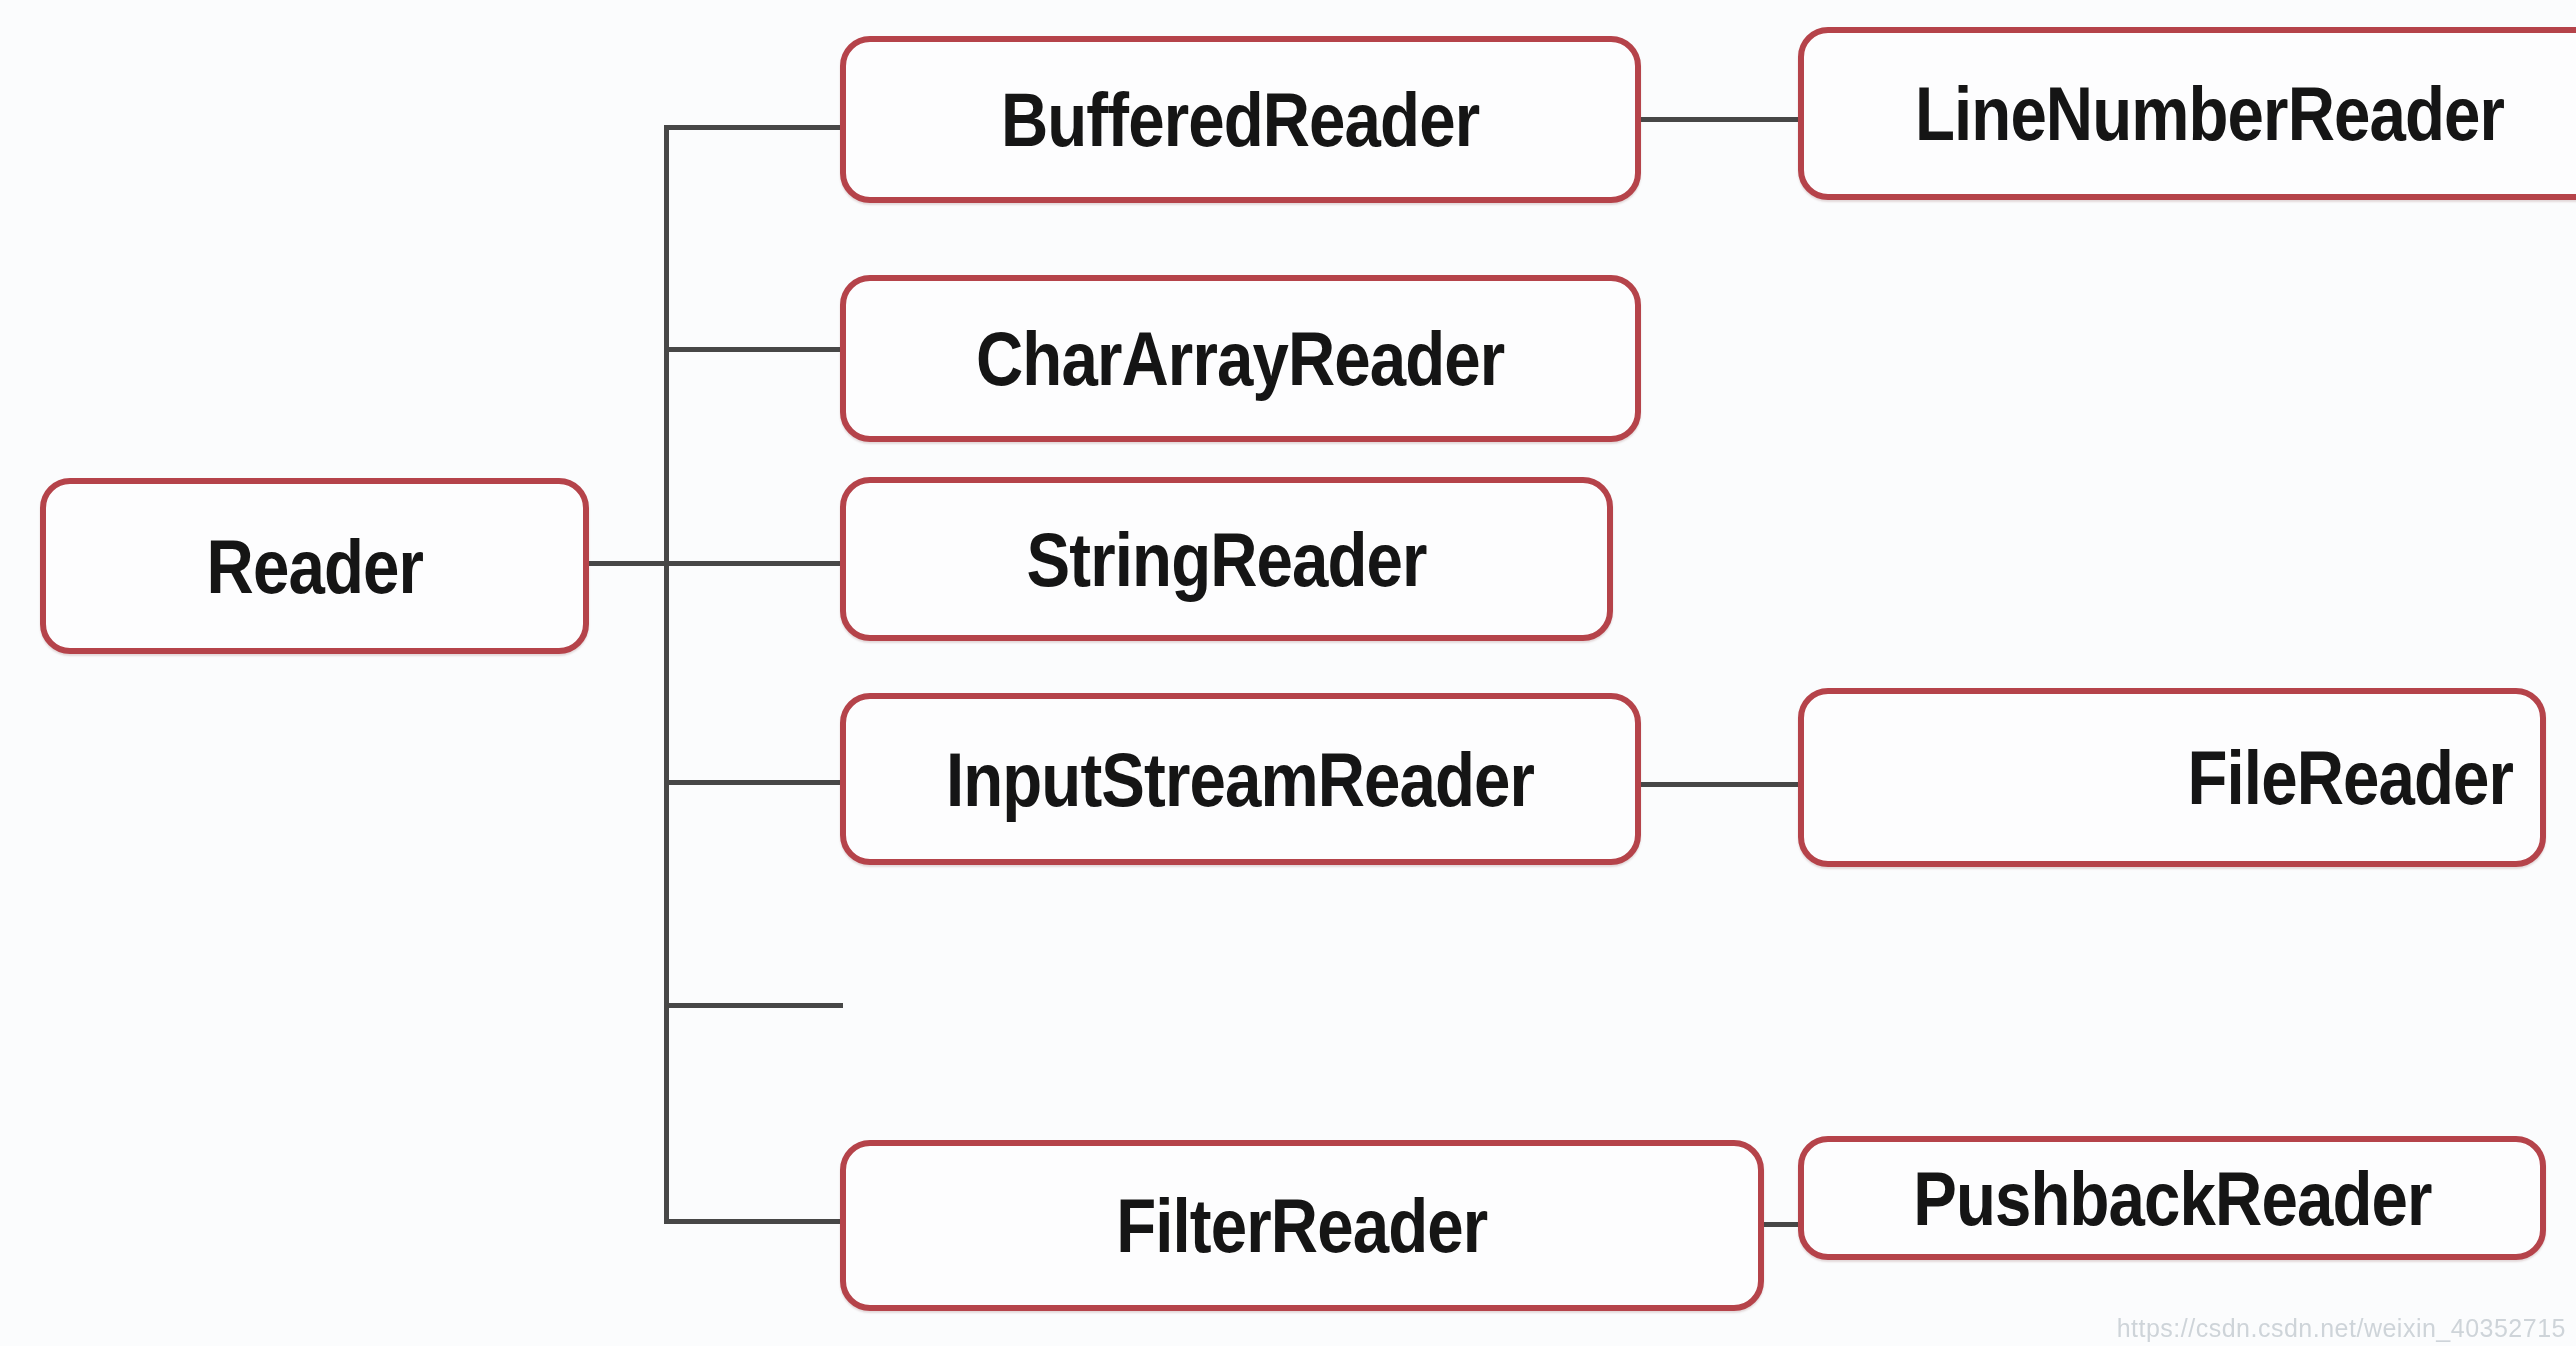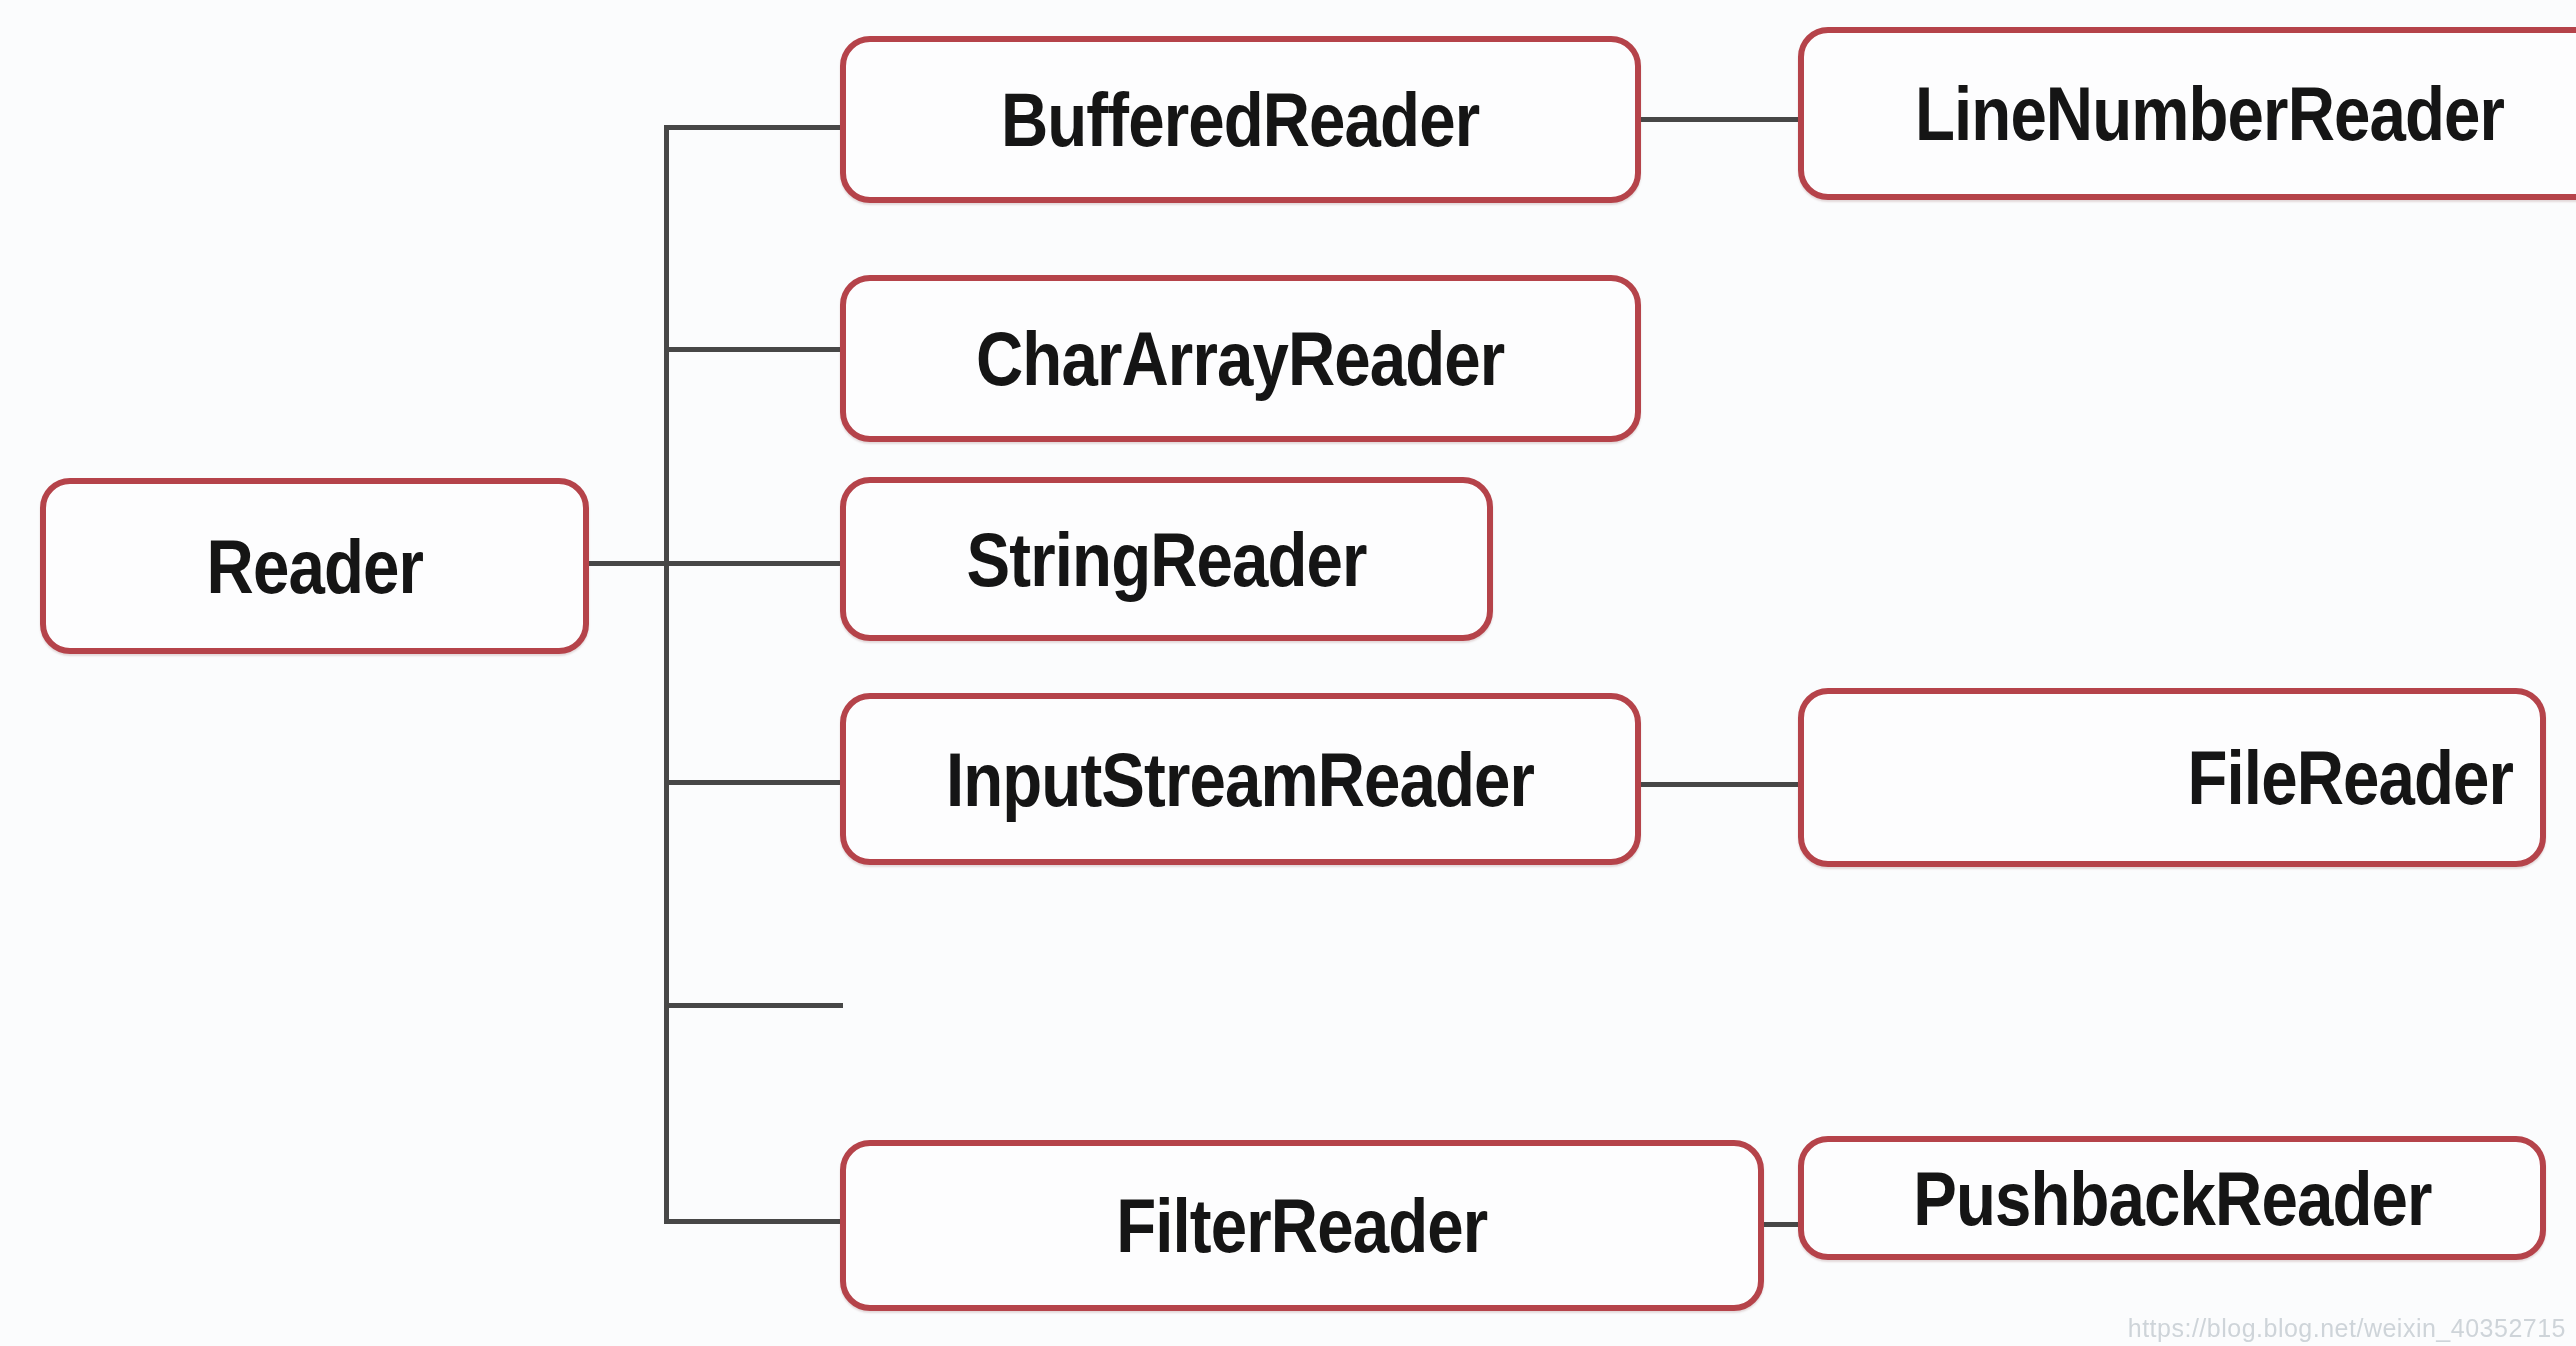--- a/index.html
+++ b/index.html
@@ -75,36 +75,36 @@
   <div class="node" style="left:40px;top:478px;width:549px;height:176px;">
     <span class="label">Reader</span>
   </div>
 
   <div class="node" style="left:840px;top:36px;width:801px;height:167px;">
     <span class="label">BufferedReader</span>
   </div>
   <div class="node" style="left:840px;top:259px;width:801px;height:167px;margin-top:16px;">
     <span class="label">CharArrayReader</span>
   </div>
-  <div class="node" style="left:840px;top:477px;width:653px;height:164px;">
+  <div class="node" style="left:840px;top:477px;width:773px;height:164px;">
     <span class="label">StringReader</span>
   </div>
   <div class="node" style="left:840px;top:693px;width:801px;height:172px;text-align:right;">
     <span class="label">InputStreamReader</span>
   </div>
   <div class="node" style="left:840px;top:1140px;width:924px;height:171px;">
     <span class="label">FilterReader</span>
   </div>
 
   <div class="node" style="left:1798px;top:27px;width:824px;height:173px;justify-content:center;">
     <span class="label">LineNumberReader</span>
   </div>
   <div class="node" style="left:1798px;top:688px;width:748px;height:179px;justify-content:flex-end;">
     <span class="label">FileReader</span>
   </div>
   <div class="node" style="left:1798px;top:1136px;width:748px;height:124px;">
     <span class="label">PushbackReader</span>
   </div>
 
-  <div class="watermark">https://blog.blog.net/weixin_40352715</div>
+  <div class="watermark">https://csdn.csdn.net/weixin_40352715</div>
 
 </div>
 
 
 </body></html>

